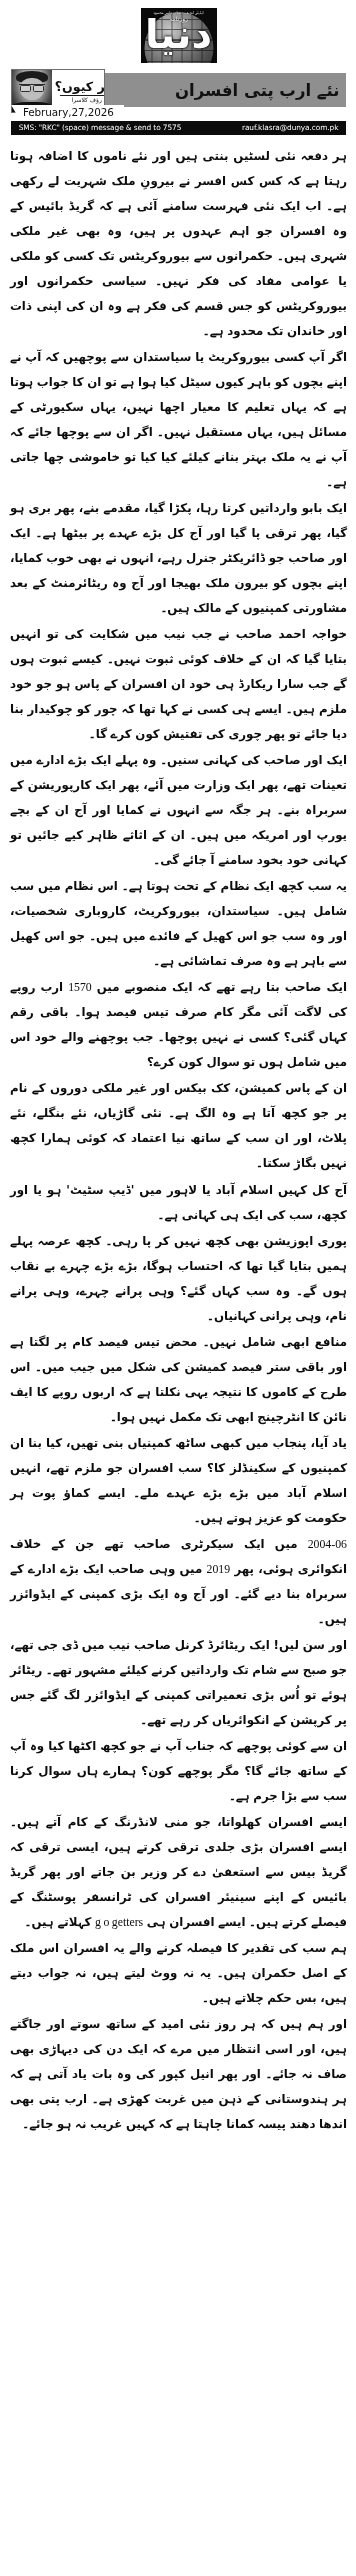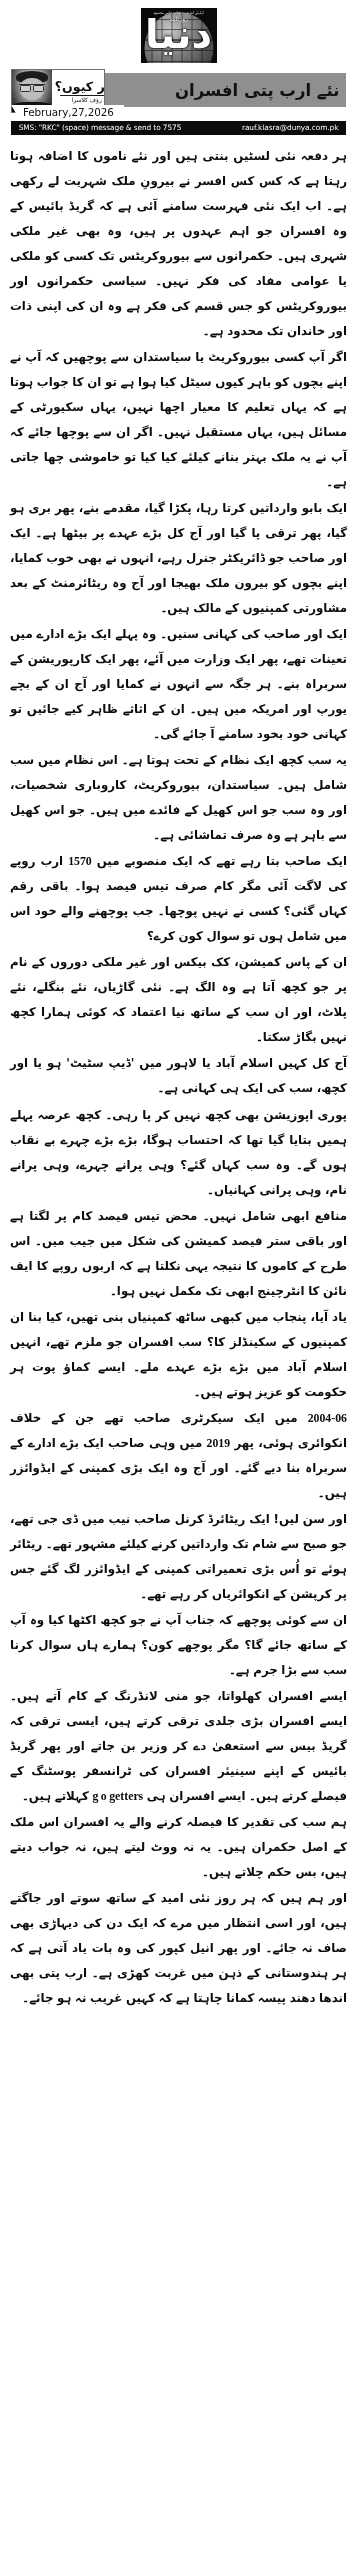--- a/index.html
+++ b/index.html
@@ -257,21 +257,21 @@
     text-align:justify;
     text-align-last:right;
     word-spacing:-0.5px;
     font-weight:600;
   }
   .para .ltr{
     direction:ltr;
     unicode-bidi:embed;
     display:inline-block;
     font-family:"Liberation Serif",serif;
-    font-weight:700;
+    font-weight:400;
   }
 </style>
 </head>
 <body>
 
 <div class="page">
 
   <div class="masthead">
     <div class="logo-box">
       <div class="logo-globe"></div>
@@ -319,20 +319,21 @@
 
   <div class="sms-bar">
     <span>SMS: "RKC" (space) message &amp; send to 7575</span>
     <span>rauf.klasra@dunya.com.pk</span>
   </div>
 
   <div class="article">
       <p class="para">ہر دفعہ نئی لسٹیں بنتی ہیں اور نئے ناموں کا اضافہ ہوتا رہتا ہے کہ کس کس افسر نے بیرونِ ملک شہریت لے رکھی ہے۔ اب ایک نئی فہرست سامنے آئی ہے کہ گریڈ بائیس کے وہ افسران جو اہم عہدوں پر ہیں، وہ بھی غیر ملکی شہری ہیں۔ حکمرانوں سے بیوروکریٹس تک کسی کو ملکی یا عوامی مفاد کی فکر نہیں۔ سیاسی حکمرانوں اور بیوروکریٹس کو جس قسم کی فکر ہے وہ ان کی اپنی ذات اور خاندان تک محدود ہے۔</p>
       <p class="para">اگر آپ کسی بیوروکریٹ یا سیاستدان سے پوچھیں کہ آپ نے اپنے بچوں کو باہر کیوں سیٹل کیا ہوا ہے تو ان کا جواب ہوتا ہے کہ یہاں تعلیم کا معیار اچھا نہیں، یہاں سکیورٹی کے مسائل ہیں، یہاں مستقبل نہیں۔ اگر ان سے پوچھا جائے کہ آپ نے یہ ملک بہتر بنانے کیلئے کیا کیا تو خاموشی چھا جاتی ہے۔</p>
       <p class="para">ایک بابو وارداتیں کرتا رہا، پکڑا گیا، مقدمے بنے، پھر بری ہو گیا، پھر ترقی پا گیا اور آج کل بڑے عہدے پر بیٹھا ہے۔ ایک اور صاحب جو ڈائریکٹر جنرل رہے، انہوں نے بھی خوب کمایا، اپنے بچوں کو بیرون ملک بھیجا اور آج وہ ریٹائرمنٹ کے بعد مشاورتی کمپنیوں کے مالک ہیں۔</p>
+      <p class="para">خواجہ احمد صاحب نے جب نیب میں شکایت کی تو انہیں بتایا گیا کہ ان کے خلاف کوئی ثبوت نہیں۔ کیسے ثبوت ہوں گے جب سارا ریکارڈ ہی خود ان افسران کے پاس ہو جو خود ملزم ہیں۔ ایسے ہی کسی نے کہا تھا کہ چور کو چوکیدار بنا دیا جائے تو پھر چوری کی تفتیش کون کرے گا۔</p>
       <p class="para">ایک اور صاحب کی کہانی سنیں۔ وہ پہلے ایک بڑے ادارے میں تعینات تھے، پھر ایک وزارت میں آئے، پھر ایک کارپوریشن کے سربراہ بنے۔ ہر جگہ سے انہوں نے کمایا اور آج ان کے بچے یورپ اور امریکہ میں ہیں۔ ان کے اثاثے ظاہر کیے جائیں تو کہانی خود بخود سامنے آ جائے گی۔</p>
       <p class="para">یہ سب کچھ ایک نظام کے تحت ہوتا ہے۔ اس نظام میں سب شامل ہیں۔ سیاستدان، بیوروکریٹ، کاروباری شخصیات، اور وہ سب جو اس کھیل کے فائدے میں ہیں۔ جو اس کھیل سے باہر ہے وہ صرف تماشائی ہے۔</p>
       <p class="para">ایک صاحب بتا رہے تھے کہ ایک منصوبے میں <span class="ltr">1570</span> ارب روپے کی لاگت آئی مگر کام صرف تیس فیصد ہوا۔ باقی رقم کہاں گئی؟ کسی نے نہیں پوچھا۔ جب پوچھنے والے خود اس میں شامل ہوں تو سوال کون کرے؟</p>
       <p class="para">ان کے پاس کمیشن، کک بیکس اور غیر ملکی دوروں کے نام پر جو کچھ آتا ہے وہ الگ ہے۔ نئی گاڑیاں، نئے بنگلے، نئے پلاٹ، اور ان سب کے ساتھ نیا اعتماد کہ کوئی ہمارا کچھ نہیں بگاڑ سکتا۔</p>
       <p class="para">آج کل کہیں اسلام آباد یا لاہور میں 'ڈیپ سٹیٹ' ہو یا اور کچھ، سب کی ایک ہی کہانی ہے۔</p>
       <p class="para">پوری اپوزیشن بھی کچھ نہیں کر پا رہی۔ کچھ عرصہ پہلے ہمیں بتایا گیا تھا کہ احتساب ہوگا، بڑے بڑے چہرے بے نقاب ہوں گے۔ وہ سب کہاں گئے؟ وہی پرانے چہرے، وہی پرانے نام، وہی پرانی کہانیاں۔</p>
       <p class="para">منافع ابھی شامل نہیں۔ محض تیس فیصد کام پر لگتا ہے اور باقی ستر فیصد کمیشن کی شکل میں جیب میں۔ اس طرح کے کاموں کا نتیجہ یہی نکلتا ہے کہ اربوں روپے کا ایف نائن کا انٹرچینج ابھی تک مکمل نہیں ہوا۔</p>
       <p class="para">یاد آیا، پنجاب میں کبھی ساٹھ کمپنیاں بنی تھیں، کیا بنا ان کمپنیوں کے سکینڈلز کا؟ سب افسران جو ملزم تھے، انہیں اسلام آباد میں بڑے بڑے عہدے ملے۔ ایسے کماؤ پوت ہر حکومت کو عزیز ہوتے ہیں۔</p>
       <p class="para"><span class="ltr">2004-06</span> میں ایک سیکرٹری صاحب تھے جن کے خلاف انکوائری ہوئی، پھر <span class="ltr">2019</span> میں وہی صاحب ایک بڑے ادارے کے سربراہ بنا دیے گئے۔ اور آج وہ ایک بڑی کمپنی کے ایڈوائزر ہیں۔</p>
       <p class="para">اور سن لیں! ایک ریٹائرڈ کرنل صاحب نیب میں ڈی جی تھے، جو صبح سے شام تک وارداتیں کرنے کیلئے مشہور تھے۔ ریٹائر ہوئے تو اُس بڑی تعمیراتی کمپنی کے ایڈوائزر لگ گئے جس پر کرپشن کے انکوائریاں کر رہے تھے۔</p>

